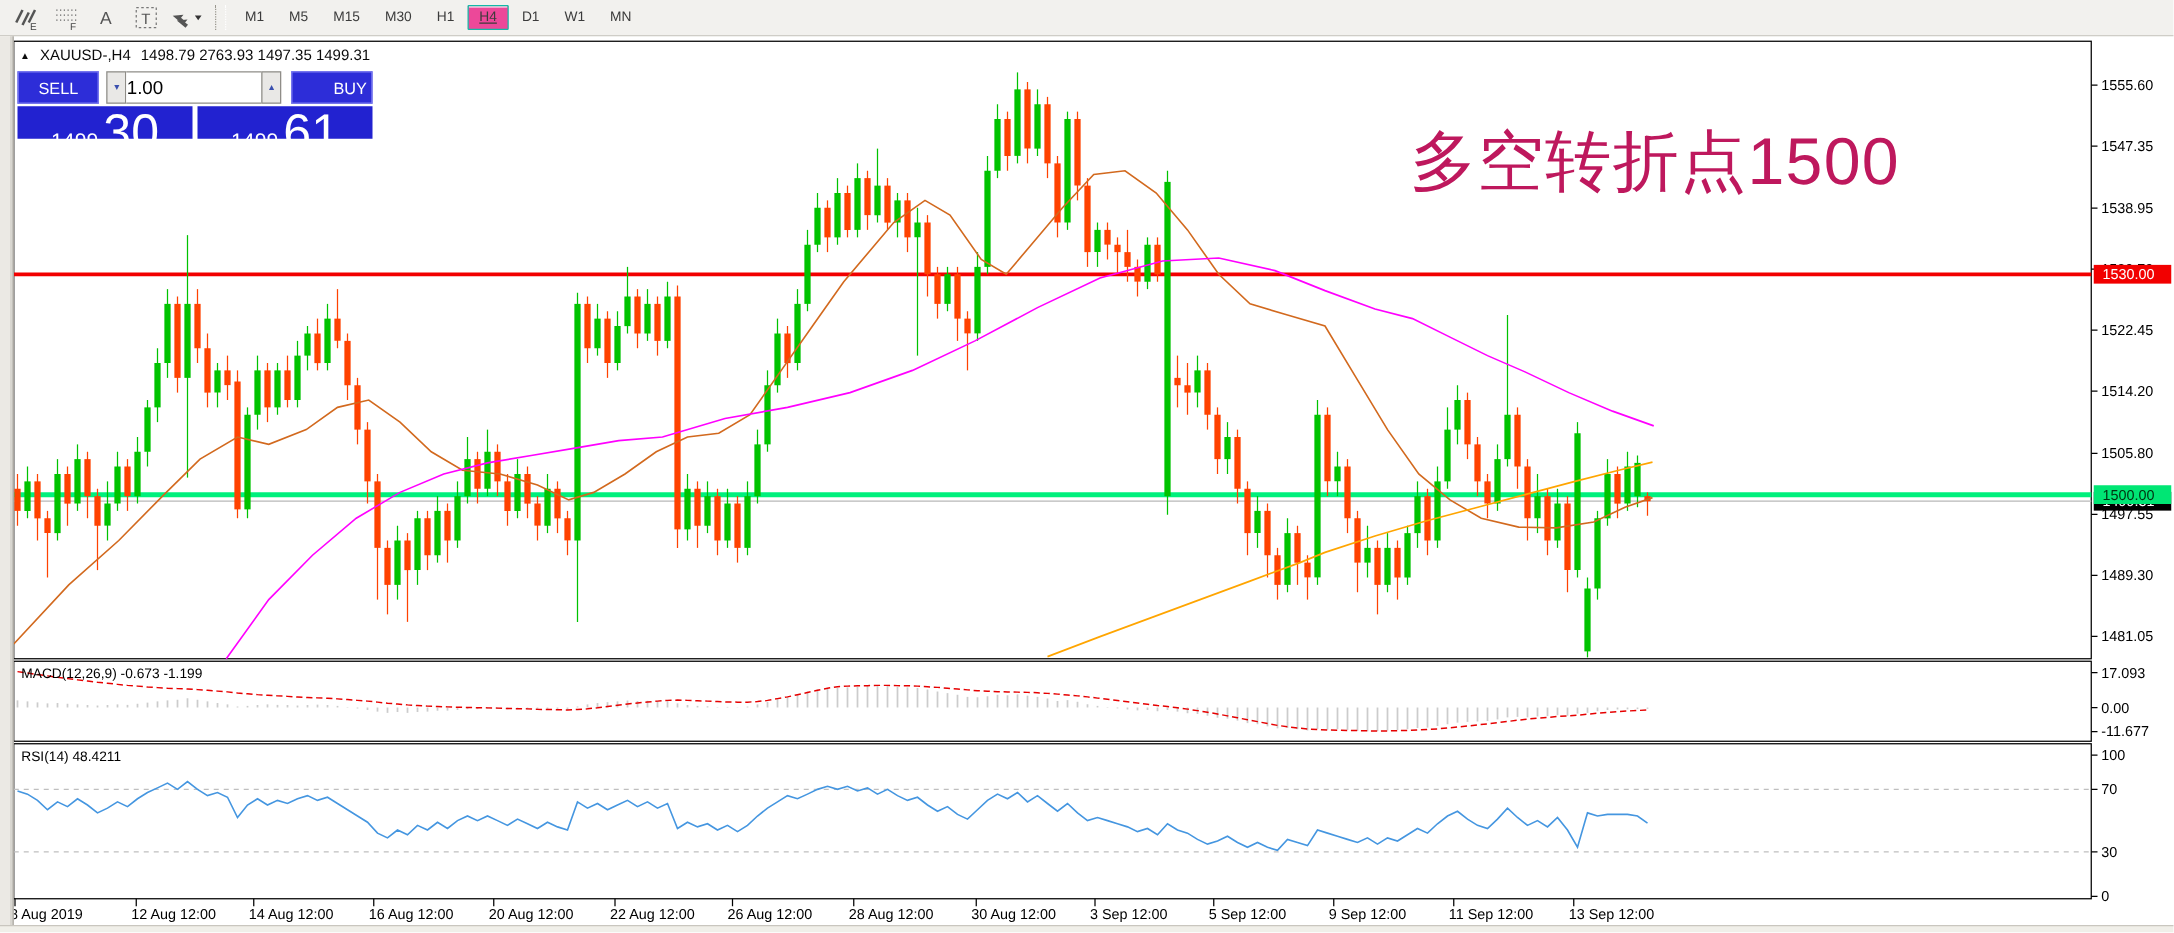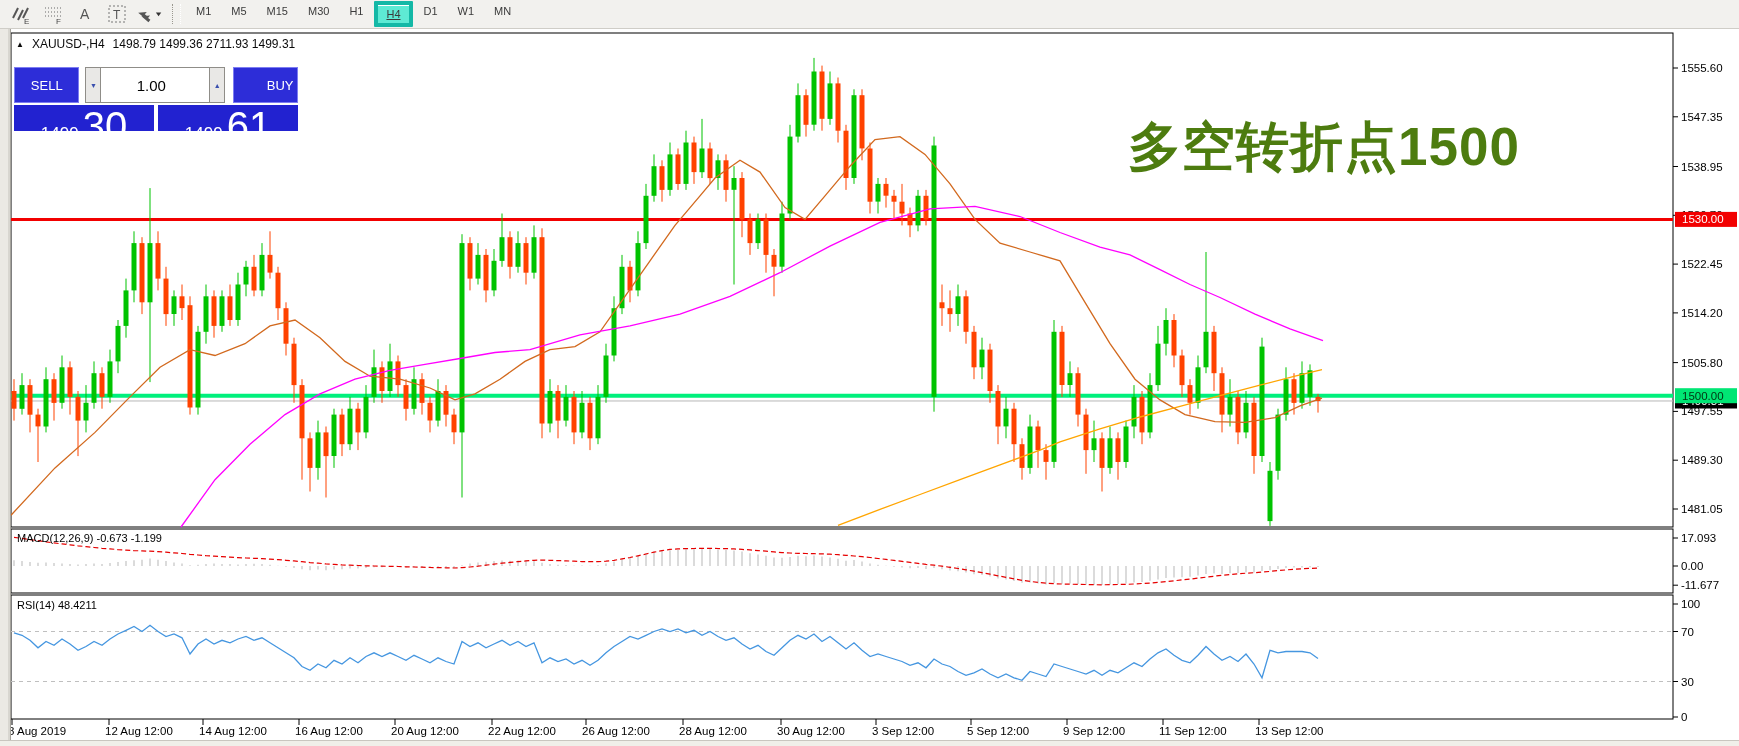--- a/index.html
+++ b/index.html
@@ -6,43 +6,43 @@
   #app{position:relative;width:1739px;height:746px;background:#fff;overflow:hidden;
        font-family:"Liberation Sans","DejaVu Sans",sans-serif;}
   
   .toolbar{position:absolute;left:0;top:0;width:1739px;height:28px;background:#f2f1ee;
            border-bottom:1px solid #cfcdc7;display:flex;align-items:center;}
   .tb-icons{display:flex;align-items:center;gap:6px;padding-left:8px;}
   .tbtn{width:26px;height:22px;display:flex;align-items:center;justify-content:center;cursor:default;}
   .tb-sep{width:7px;height:20px;margin:0 6px 0 10px;border-left:1px dotted #9a988f;border-right:1px dotted #fff;}
   .tfs{display:flex;align-items:flex-start;gap:2px;}
   .tf-btn{font-size:11px;color:#3b3b3b;padding:3px 8px;border:1px solid transparent;border-radius:1px;}
-  .tf-btn.active{background:#5eead4;border:4px solid #14b8a6;box-shadow:inset 0 1px 0 #fff;text-decoration:underline;}
+  .tf-btn.active{background:#ec4899;border:1px solid #14b8a6;box-shadow:inset 0 1px 0 #fff;text-decoration:underline;}
   
   .left-strip{position:absolute;left:0;top:29px;width:10px;height:711px;background:#ebe9e4;
               border-right:1px solid #a5a39c;box-shadow:inset -2px 0 0 #d8d6d0;}
   .statusbar{position:absolute;left:0;top:740px;width:1739px;height:6px;background:#f0efe9;border-top:1px solid #c9c6bf;}
   
   #chart-area{position:absolute;left:0;top:0;width:1739px;height:746px;}
   .chart-title{position:absolute;left:16px;top:37px;font-size:12px;color:#0a0a0a;display:flex;gap:8px;align-items:baseline;}
   .chart-title .arrow{font-size:8px;position:relative;top:-1px;}
-  .annotation{position:absolute;left:1128px;top:120px;font-size:53px;line-height:1;font-weight:700;
-              color:#4d7c0f;white-space:nowrap;letter-spacing:1px;}
+  .annotation{position:absolute;left:1128px;top:103px;font-size:53px;line-height:1;font-weight:400;
+              color:#be185d;white-space:nowrap;letter-spacing:1px;}
   
   .trade-panel{position:absolute;left:14px;top:57px;width:284px;}
-  .tp-row1{display:flex;height:36px;margin-top:10px;}
+  .tp-row1{display:flex;height:26px;}
   .tp-btn{background:#2d2dd8;border:1px solid #7d7df2;color:#fff;font-size:13px;display:flex;
           align-items:center;justify-content:center;box-sizing:border-box;}
   .sell-btn{width:66px;}
   .buy-btn{width:65px;margin-left:8px;padding-left:29px;}
   .spin{width:16px;background:#e9e8e6;border:1px solid #8f8d88;box-sizing:border-box;display:flex;
         align-items:center;justify-content:center;font-size:7px;color:#3a4fae;}
   .spin-down{margin-left:6px;}
   .vol-input{width:108px;border:1px solid #8f8d88;border-left:none;border-right:none;background:#fff;
-             font-size:15px;text-align:center;padding:0 8px 0 0;box-sizing:border-box;font-family:inherit;}
+             font-size:15px;text-align:left;padding:0 8px 0 0;box-sizing:border-box;font-family:inherit;}
   .tp-row2{display:flex;margin-top:2px;}
   .price-box{background:#2222d0;color:#fff;height:26px;display:flex;align-items:flex-start;justify-content:center;box-sizing:border-box;}
   .price-box .small{font-size:17px;}
   .price-box .big{font-size:40px;font-weight:400;margin-left:4px;position:relative;top:1px;}
   .sell-box{width:140px;padding-top:0;}
   .buy-box{width:140px;margin-left:4px;}
   .price-box .inner{display:flex;align-items:baseline;transform:translateY(-2px);}
 </style>
 </head>
 <body>
@@ -692,21 +692,21 @@
         <span class="tf-btn">W1</span>
         <span class="tf-btn">MN</span>
       </div>
   </div>
 
   <div class="left-strip"></div>
 
   <div class="chart-title">
     <span class="arrow">▲</span>
     <span>XAUUSD-,H4</span>
-    <span>1498.79 1499.36 2711.93 1499.31</span>
+    <span>1498.79 2763.93 1497.35 1499.31</span>
   </div>
 
   <div class="trade-panel">
     <div class="tp-row1">
       <div class="tp-btn sell-btn">SELL</div>
       <div class="spin spin-down">▼</div>
       <input class="vol-input" value="1.00" style="">
       <div class="spin">▲</div>
       <div class="tp-btn buy-btn">BUY</div>
     </div>

